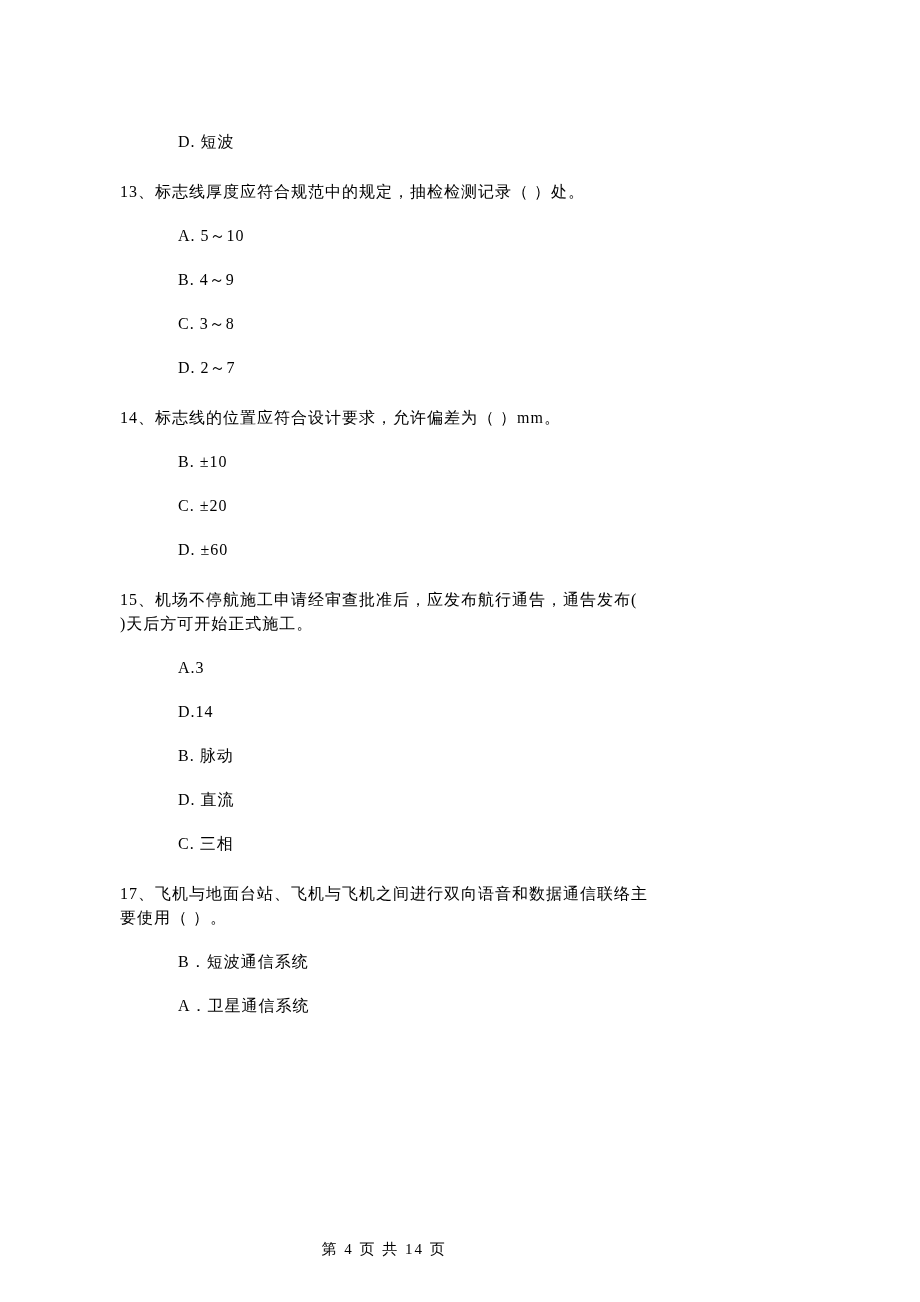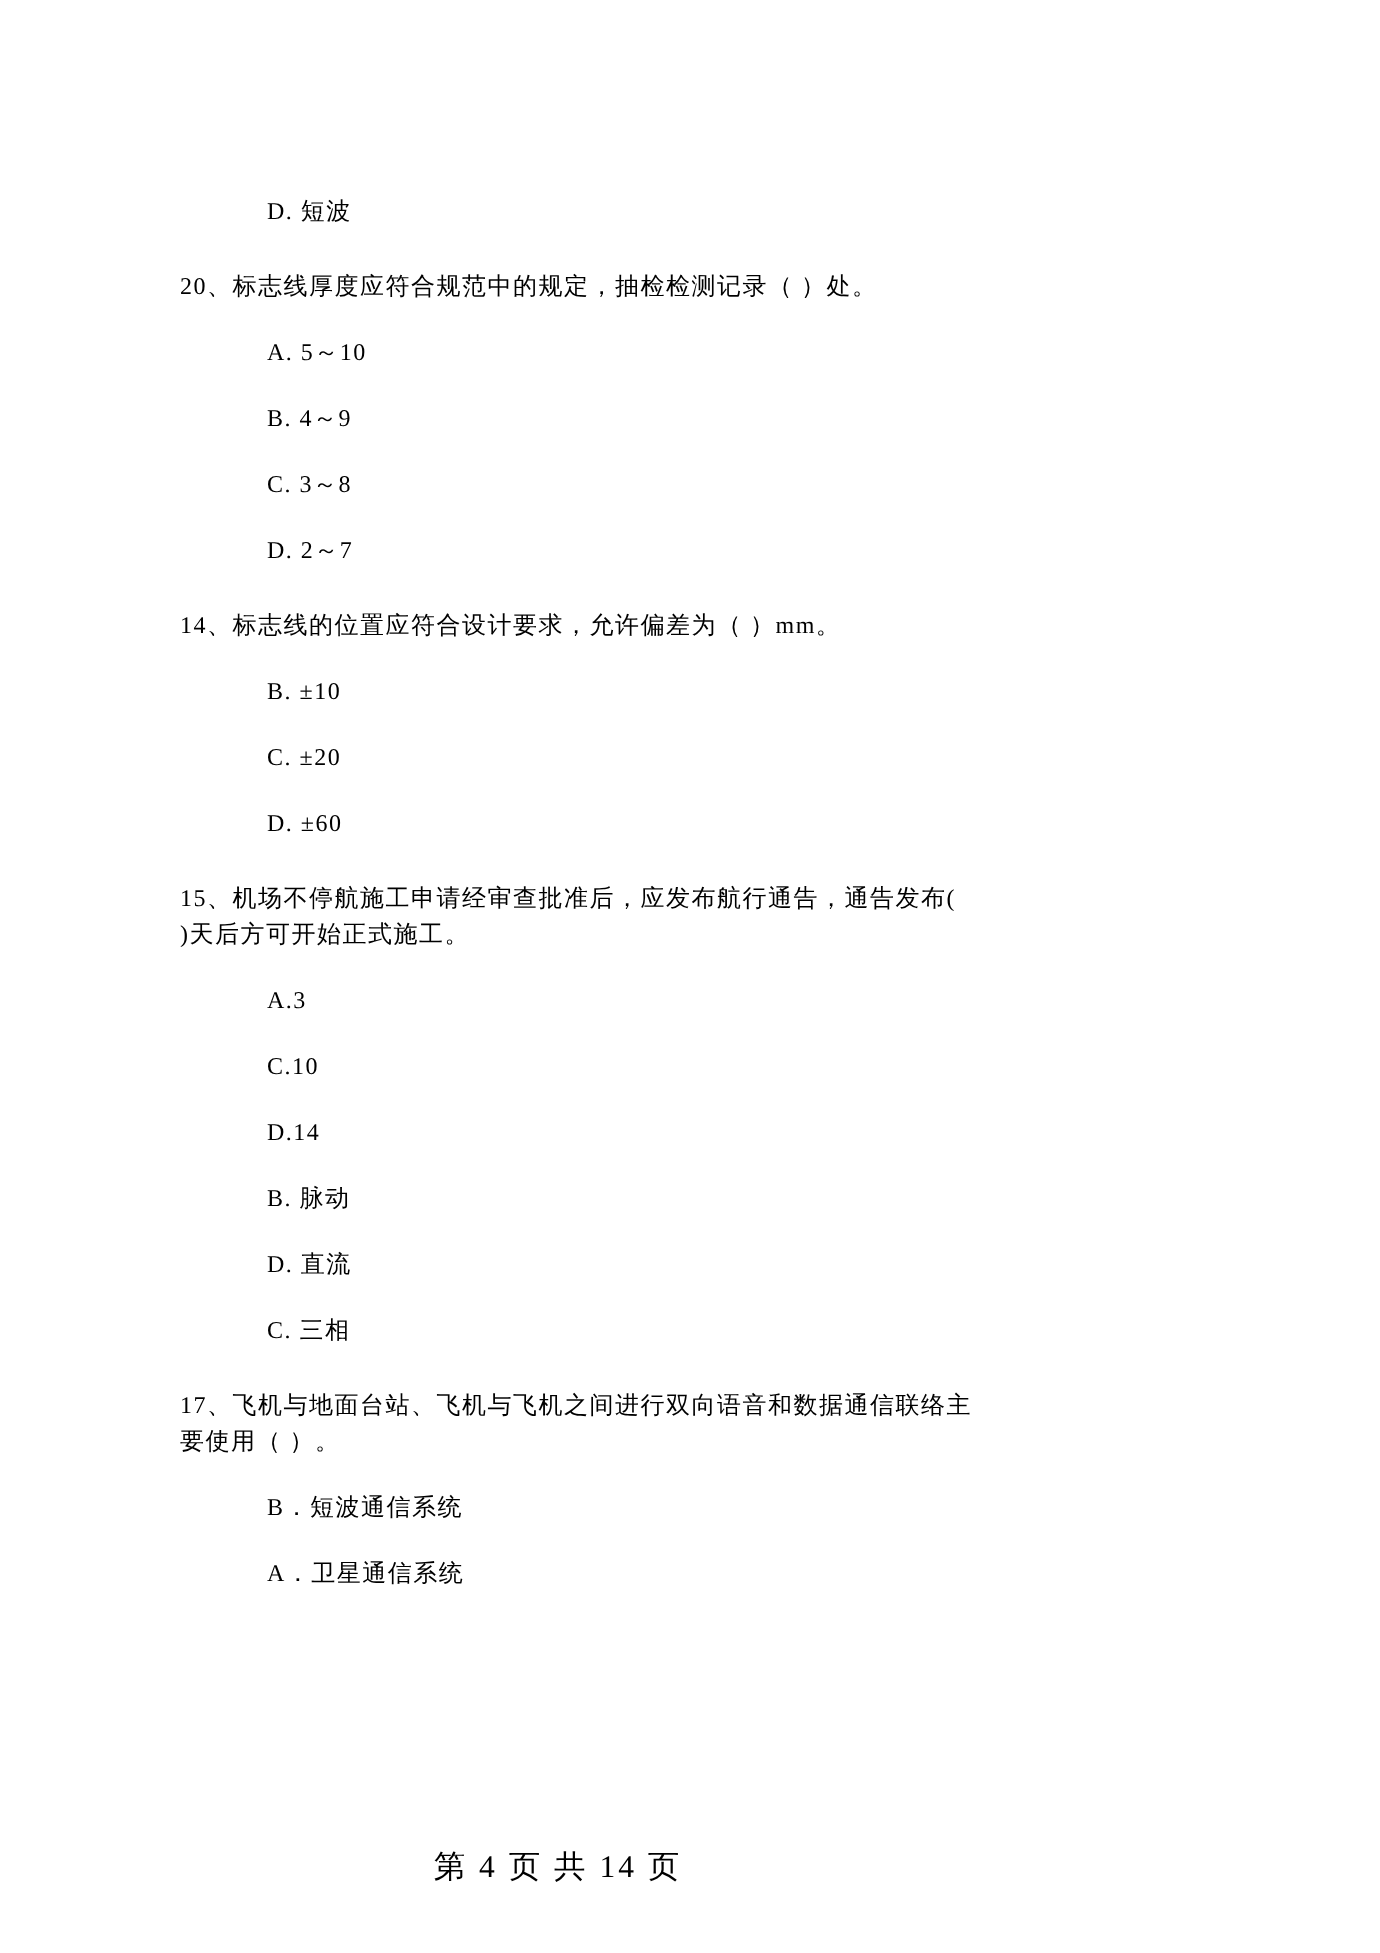--- a/index.html
+++ b/index.html
@@ -23,48 +23,47 @@
     margin: 20px 0;
     letter-spacing: 1px;
   }
   .question {
     margin: 26px 0 10px 0;
     letter-spacing: 1px;
   }
   .footer {
     position: absolute;
     bottom: 42px;
-    left: 0;
+    left: 12px;
     width: 100%;
     text-align: center;
-    font-size: 21px;
+    font-size: 15px;
     letter-spacing: 2px;
   }
 </style>
 </head>
 <body>
 
 <div class="page">
 
   <div class="option">D.  短波</div>
 
-  <div class="question">20、标志线厚度应符合规范中的规定，抽检检测记录（    ）处。</div>
+  <div class="question">13、标志线厚度应符合规范中的规定，抽检检测记录（    ）处。</div>
   <div class="option">A.  5～10</div>
   <div class="option">B.  4～9</div>
   <div class="option">C.  3～8</div>
   <div class="option">D.  2～7</div>
 
   <div class="question">14、标志线的位置应符合设计要求，允许偏差为（    ）mm。</div>
   <div class="option">B.  ±10</div>
   <div class="option">C.  ±20</div>
   <div class="option">D.  ±60</div>
 
   <div class="question">15、机场不停航施工申请经审查批准后，应发布航行通告，通告发布(    )天后方可开始正式施工。</div>
   <div class="option">A.3</div>
-  <div class="option">C.10</div>
   <div class="option">D.14</div>
 
   <div class="option">B.  脉动</div>
   <div class="option">D.  直流</div>
   <div class="option">C.  三相</div>
 
   <div class="question">17、飞机与地面台站、飞机与飞机之间进行双向语音和数据通信联络主要使用（    ）。</div>
   <div class="option">B．短波通信系统</div>
   <div class="option">A．卫星通信系统</div>
 

